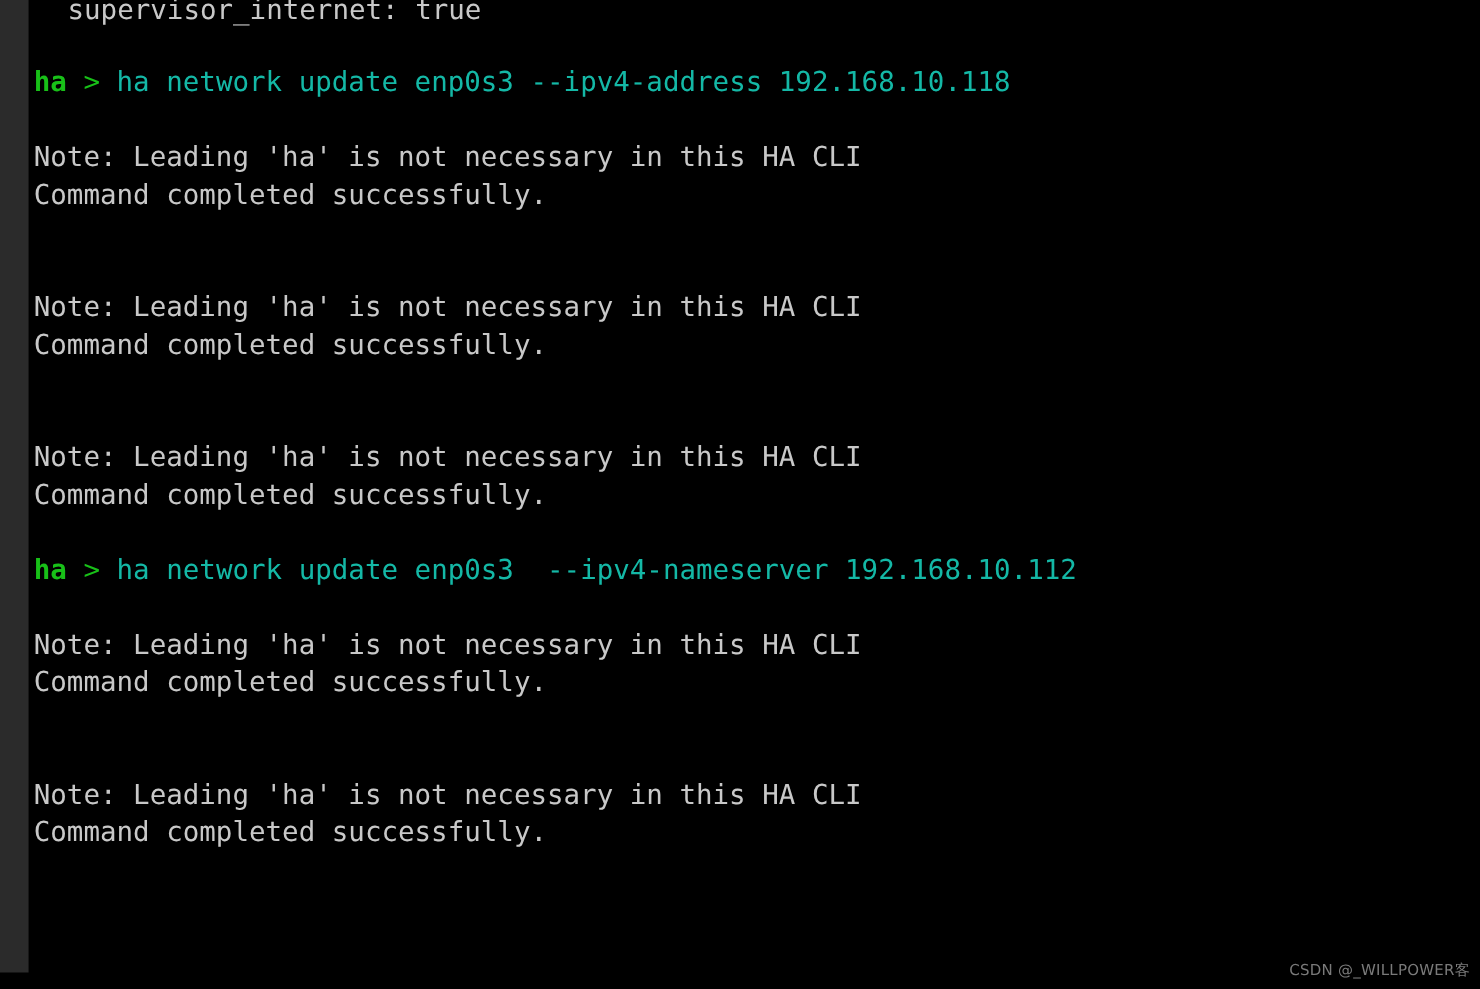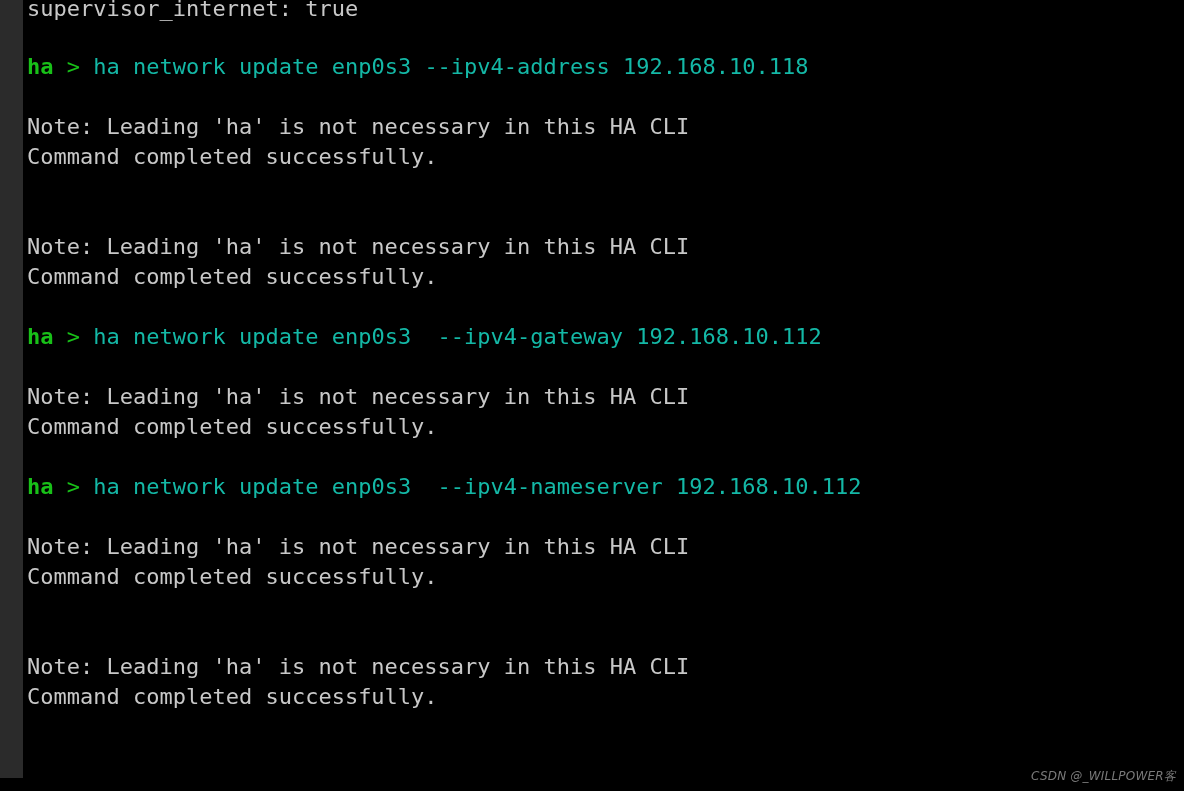--- a/index.html
+++ b/index.html
@@ -51,20 +51,21 @@
     letter-spacing: 0px;
     color: #cccccc;
   }
   .line.blank {
     color: transparent;
   }
   
   .line.clipped {
     height: 22px;
     line-height: 18px;
+    margin-left: 27px;
   }
 
   .prompt-ha {
     color: #18c018;
     font-weight: bold;
     text-align: right;
   }
   .prompt-arrow {
     color: #18c018;
   }
@@ -77,21 +78,20 @@
 
   #watermark {
     position: absolute;
     right: 8px;
     bottom: 6px;
     font-family: "DejaVu Sans", sans-serif;
     font-size: 12px;
     color: #7a7a7a;
     white-space: pre;
     letter-spacing: 0.2px;
-    font-style: italic;
   }
 </style>
 </head>
 <body>
 
 <div id="terminal">
 
   <div id="gutter"></div>
 
   <div id="screen">
@@ -99,21 +99,20 @@
       <div class="line blank"> </div>
       <div class="line"><span class="prompt-ha">ha</span><span> </span><span class="prompt-arrow">&gt;</span><span> </span><span class="cmd">ha network update enp0s3 --ipv4-address 192.168.10.118</span></div>
       <div class="line blank"> </div>
       <div class="line out">Note: Leading 'ha' is not necessary in this HA CLI</div>
       <div class="line out">Command completed successfully.</div>
       <div class="line blank"> </div>
       <div class="line blank"> </div>
       <div class="line out">Note: Leading 'ha' is not necessary in this HA CLI</div>
       <div class="line out">Command completed successfully.</div>
       <div class="line blank"> </div>
-      <div class="line"><span class="prompt-ha">ha</span><span> </span><span class="prompt-arrow">&gt;</span><span> </span><span class="cmd">ha network update enp0s3  --ipv4-gateway 192.168.10.112</span></div>
       <div class="line blank"> </div>
       <div class="line out">Note: Leading 'ha' is not necessary in this HA CLI</div>
       <div class="line out">Command completed successfully.</div>
       <div class="line blank"> </div>
       <div class="line"><span class="prompt-ha">ha</span><span> </span><span class="prompt-arrow">&gt;</span><span> </span><span class="cmd">ha network update enp0s3  --ipv4-nameserver 192.168.10.112</span></div>
       <div class="line blank"> </div>
       <div class="line out">Note: Leading 'ha' is not necessary in this HA CLI</div>
       <div class="line out">Command completed successfully.</div>
       <div class="line blank"> </div>
       <div class="line blank"> </div>

